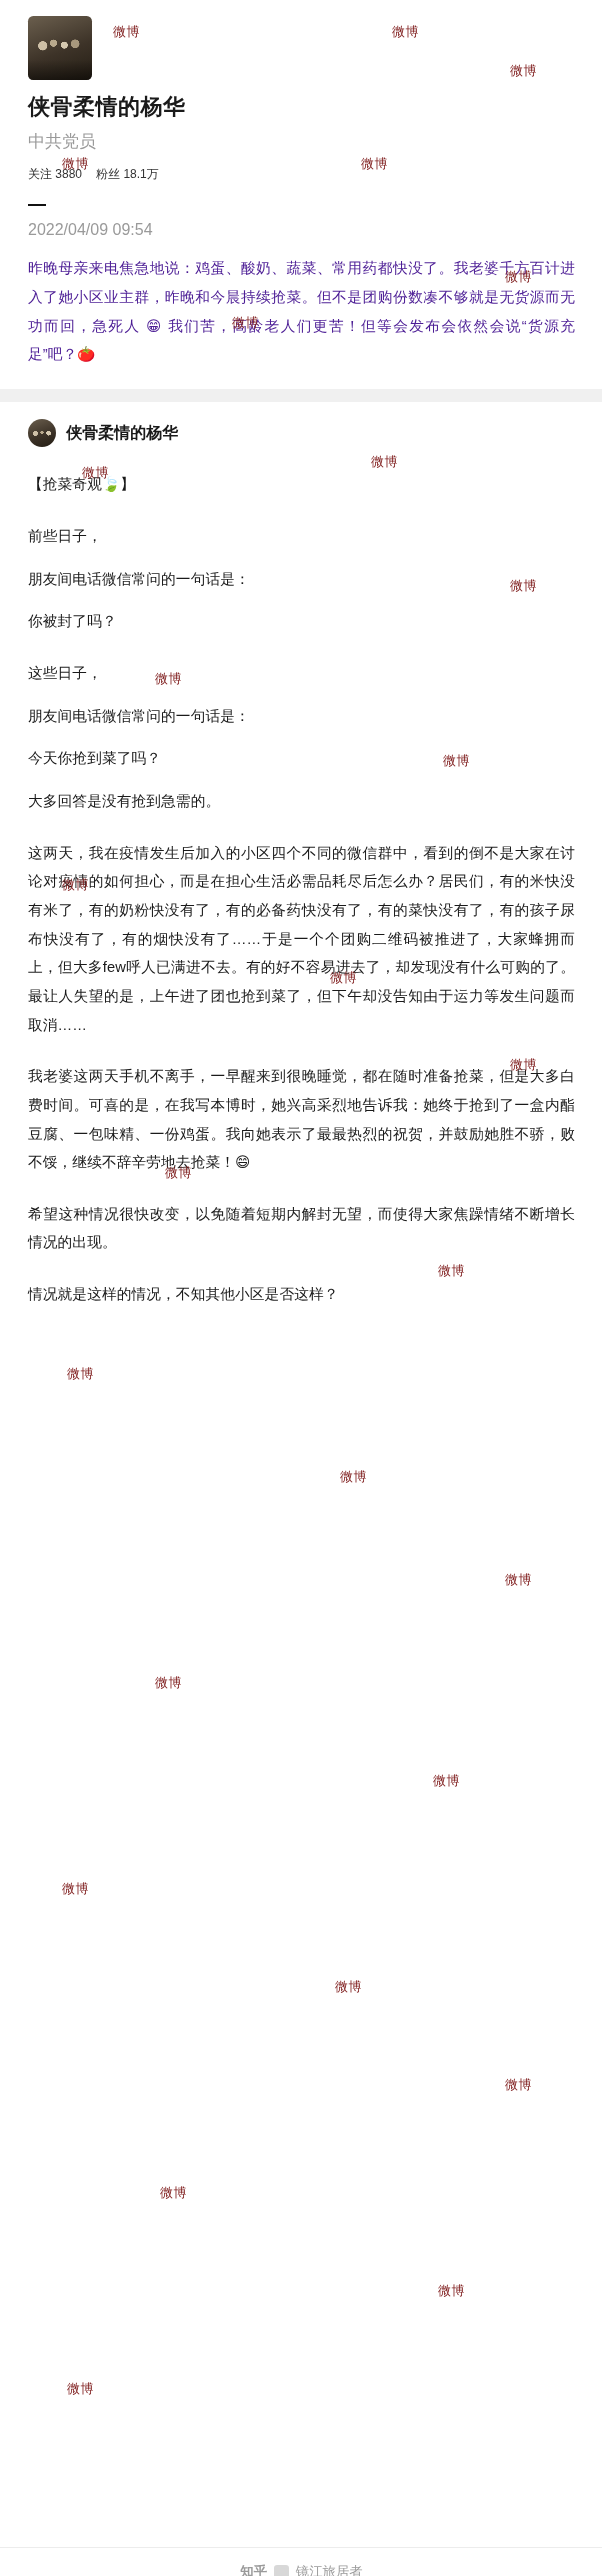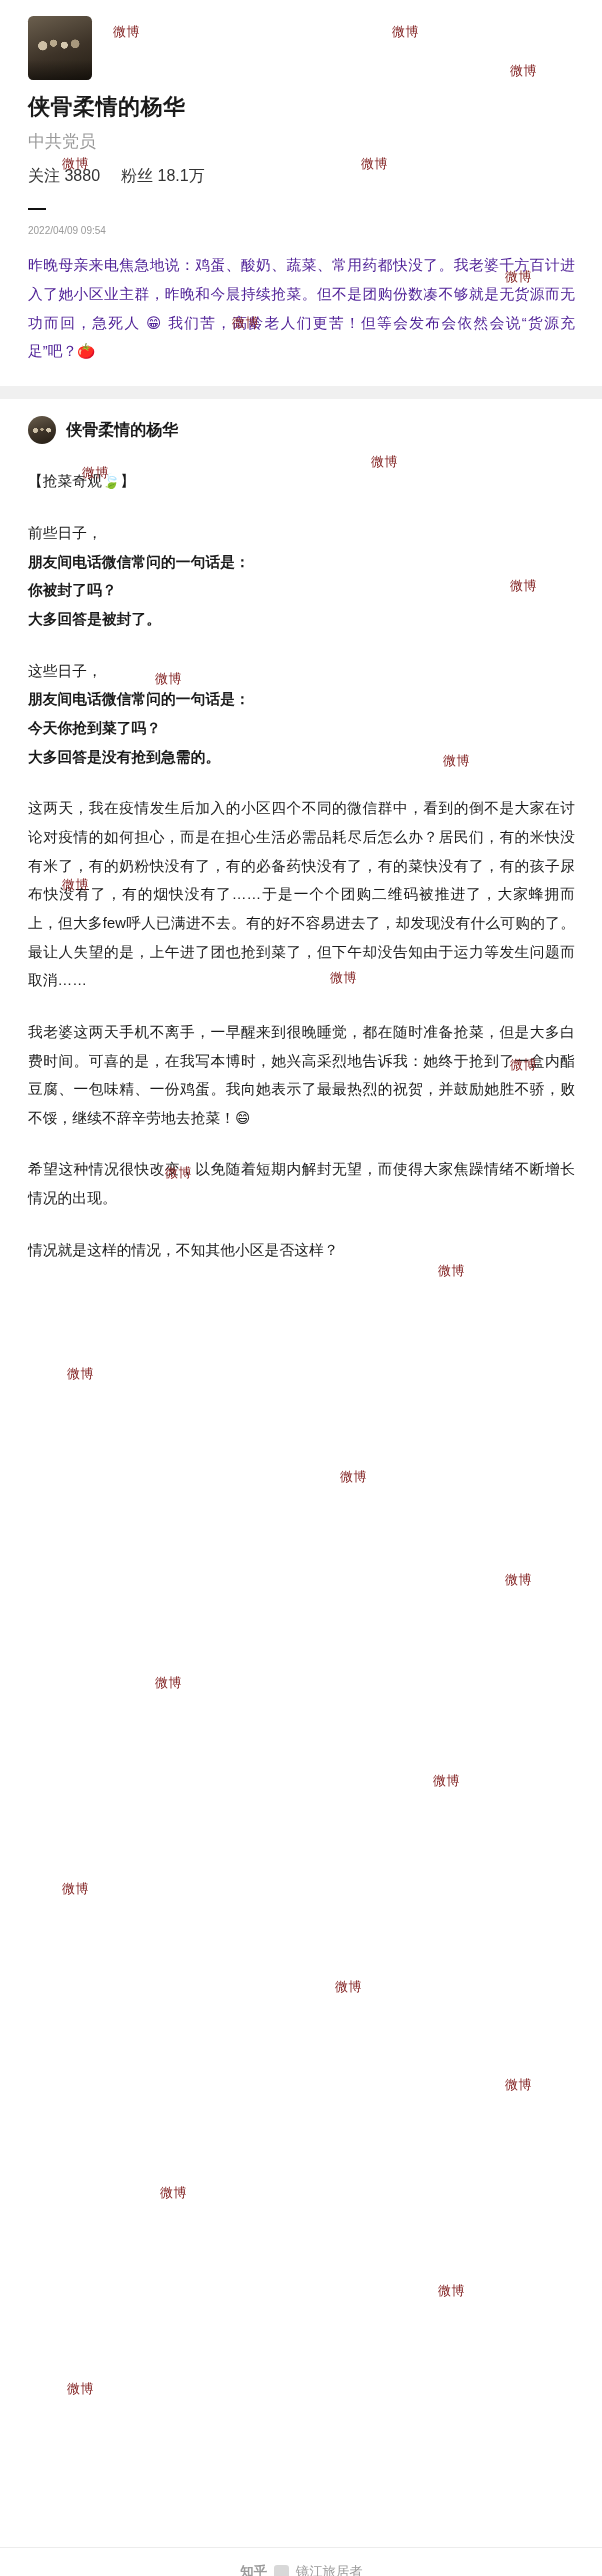--- a/index.html
+++ b/index.html
@@ -67,36 +67,36 @@
     margin: 13.4px 0 0 0;
     line-height: 1.3;
   }
   .user-subtitle {
     font-size: 17px;
     color: #9a9a9a;
     margin-top: 8.2px;
   }
   .stats-row {
     margin-top: 13.4px;
-    font-size: 16px;
+    font-size: 12px;
     color: #333;
     display: flex;
-    gap: 21px;
+    gap: 14px;
   }
   .stats-row .num { color: #333; }
 
   .divider-short {
     width: 17.5px;
     height: 2.1px;
     background: #111;
     margin: 20.6px 0 0 0;
   }
   .timestamp {
     margin-top: 15.5px;
-    font-size: 10px;
+    font-size: 16px;
     color: #9a9a9a;
   }
 
   .post-body {
     margin-top: 15px;
     font-size: 14.7px;
     line-height: 1.95;
     color: #4c1d95;
     text-align: justify;
     letter-spacing: 0.1px;
@@ -144,21 +144,21 @@
   }
 
   .para {
     font-size: 14.7px;
     line-height: 1.95;
     color: #1a1a1a;
     text-align: justify;
     letter-spacing: 0.1px;
     margin: 0;
   }
-  .para + .para { margin-top: 0; font-weight: bold; }
+  .para + .para { margin-top: 14px; }
   .block { margin-top: 23px; }
   .wm-badge {
     position: absolute;
     pointer-events: none;
     user-select: none;
     font-size: 13px;
     font-weight: normal;
     color: #7f1d1d;
     letter-spacing: 0.5px;
   }
@@ -234,21 +234,20 @@
       <div class="avatar-sm"></div>
       <div class="repost-name">侠骨柔情的杨华</div>
     </div>
 
     <div class="para block">【抢菜奇观🍃】</div>
 
     <div class="block">
       <p class="para">前些日子，</p>
       <p class="para">朋友间电话微信常问的一句话是：</p>
       <p class="para">你被封了吗？</p>
-      <p class="para">大多回答是被封了。</p>
     </div>
 
     <div class="block">
       <p class="para">这些日子，</p>
       <p class="para">朋友间电话微信常问的一句话是：</p>
       <p class="para">今天你抢到菜了吗？</p>
       <p class="para">大多回答是没有抢到急需的。</p>
     </div>
 
     <div class="block">

